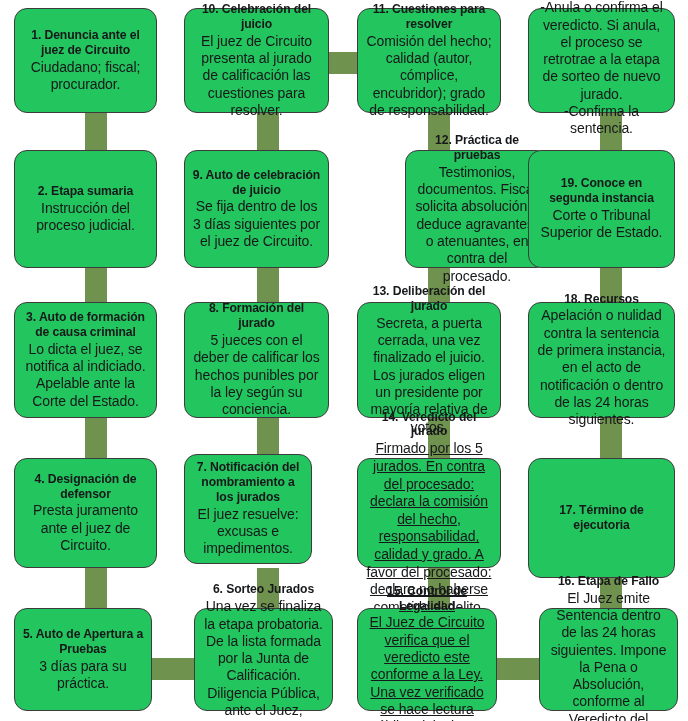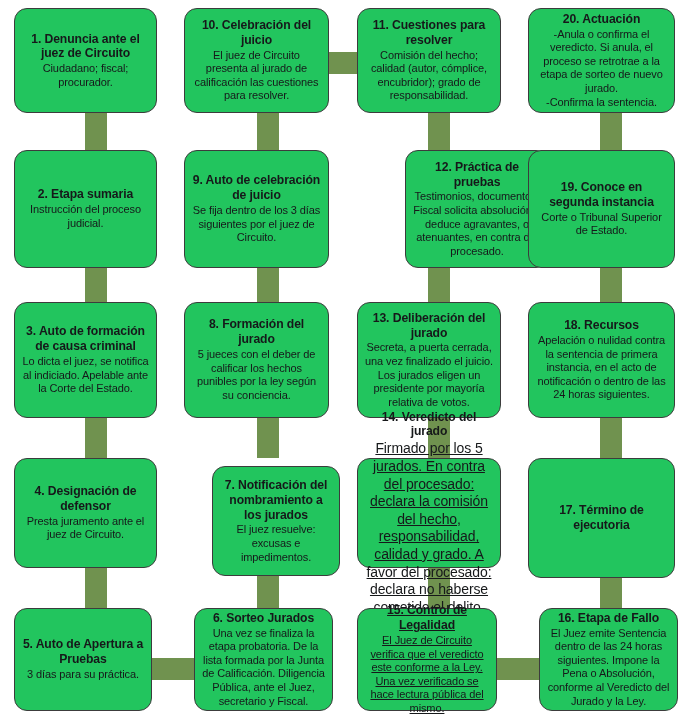--- a/index.html
+++ b/index.html
@@ -46,21 +46,21 @@
     color: #16181a;
   }
   .node .title {
     font-weight: bold;
     font-size: 12.2px;
     line-height: 1.22;
     letter-spacing: -0.1px;
     margin: 0 0 1px 0;
   }
   .node .body {
-    font-size: 11px;
+    font-size: 14px;
     line-height: 1.235;
     letter-spacing: -0.1px;
     margin: 0;
     white-space: pre-line;
   }
   
   .node.compact .title { font-size: 12.2px; }
   .node.compact .body  { font-size: 14px; line-height: 1.26; text-decoration: underline; }
 </style>
 </head>
@@ -153,21 +153,21 @@
   <div class="node" style="left:528px; top:302px; width:147px; height:116px;">
     <p class="title">18. Recursos</p>
     <p class="body">Apelación o nulidad contra la sentencia de primera instancia, en el acto de notificación o dentro de las 24 horas siguientes.</p>
   </div>
 
   <div class="node" style="left:14px; top:458px; width:143px; height:110px;">
     <p class="title">4. Designación de defensor</p>
     <p class="body">Presta juramento ante el juez de Circuito.</p>
   </div>
 
-  <div class="node" style="left:184px; top:466px; width:128px; height:110px;margin-left:28px;">
+  <div class="node" style="left:184px; top:454px; width:128px; height:110px;">
     <p class="title">7. Notificación del nombramiento a los jurados</p>
     <p class="body">El juez resuelve: excusas e impedimentos.</p>
   </div>
 
   <div class="node compact" style="left:357px; top:458px; width:144px; height:110px;">
     <p class="title">14. Veredicto del jurado</p>
     <p class="body">Firmado por los 5 jurados. En contra del procesado: declara la comisión del hecho, responsabilidad, calidad y grado. A favor del procesado: declara no haberse cometido el delito.</p>
   </div>
 
   <div class="node" style="left:528px; top:458px; width:147px; height:120px;">

